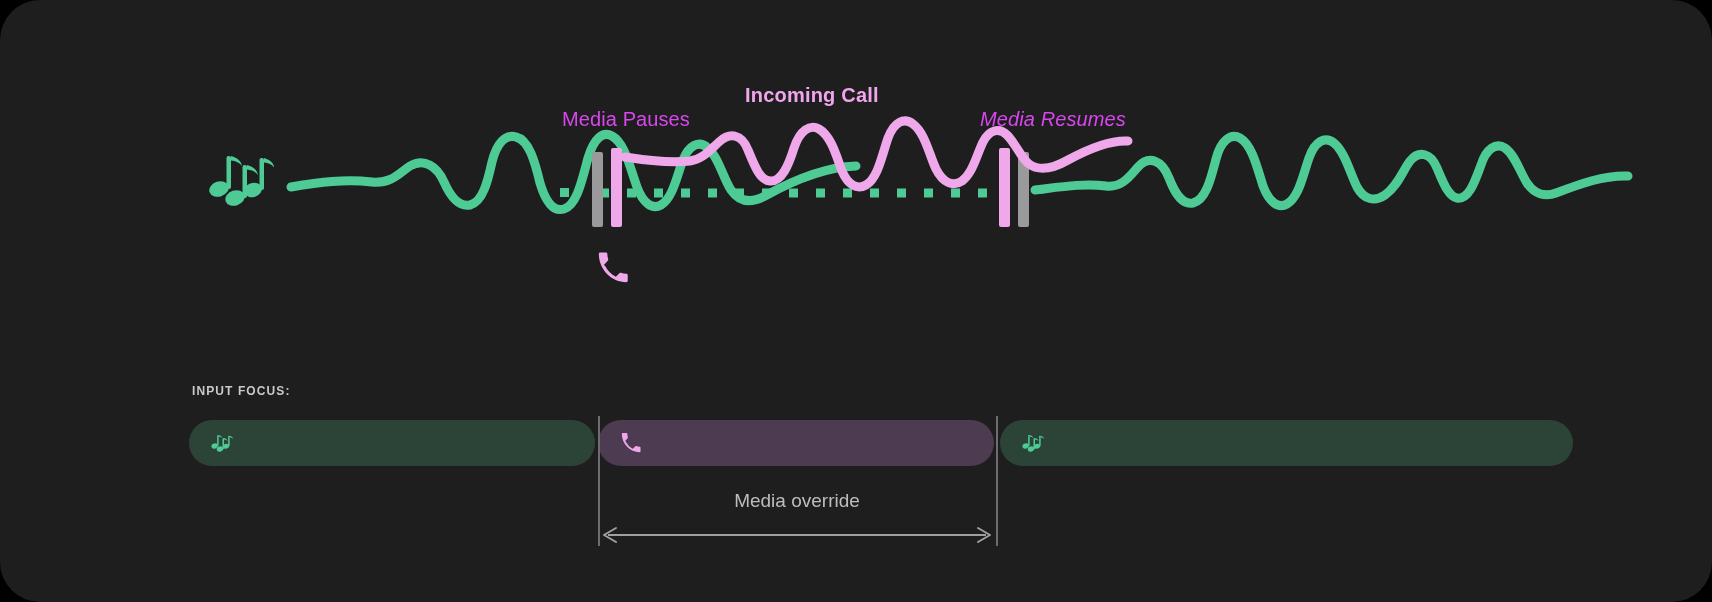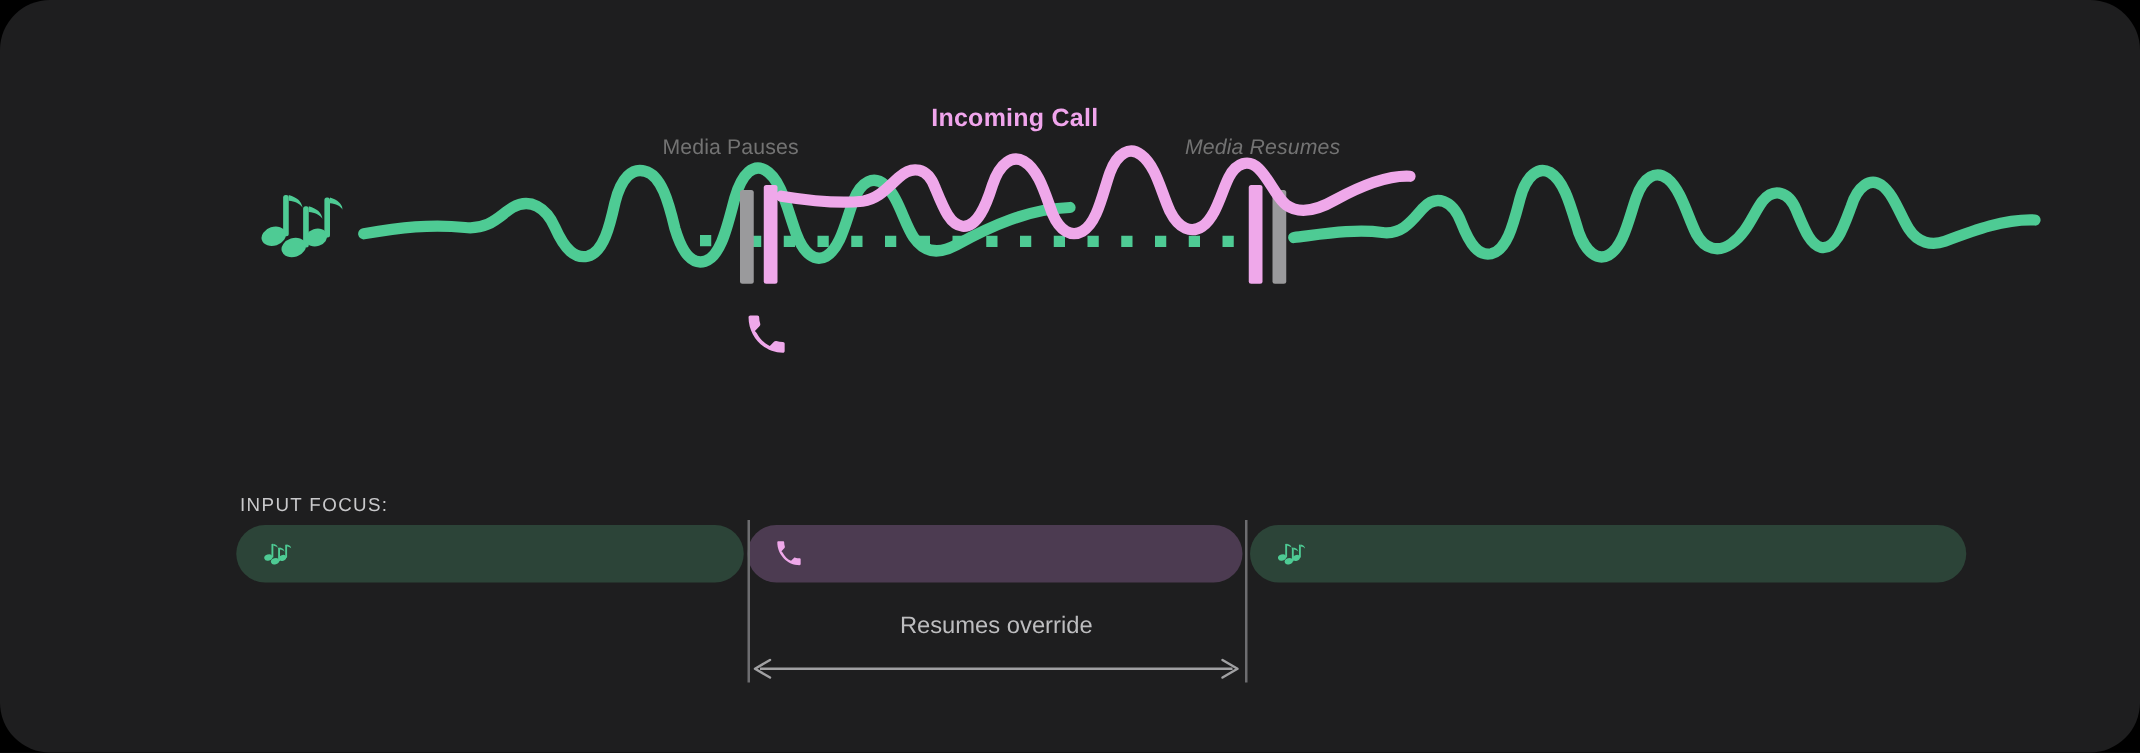--- a/index.html
+++ b/index.html
@@ -41,23 +41,24 @@
     left: 0;
     top: 0;
     width: 1712px;
     height: 340px;
     display: block;
   }
 
   .label {
     position: absolute;
     white-space: nowrap;
-    font-size: 17px;
-    color: #737373;
+    font-size: 20px;
+    color: #d946ef;
     letter-spacing: 0.1px;
+    margin-left: 32px;
   }
   .label-pause  { left: 530px; top: 108px; }
   .label-resume { left: 948px; top: 108px; font-style: italic; }
 
   .label-call {
     position: absolute;
     left: 745px;
     top: 84px;
     white-space: nowrap;
     font-size: 20px;
@@ -87,23 +88,23 @@
     position: absolute;
     left: 0;
     top: 340px;
     width: 1712px;
     height: 262px;
   }
 
   .focus-label {
     position: absolute;
     left: 192px;
-    top: 56px;
-    font-size: 15px;
-    font-weight: 400;
+    top: 44px;
+    font-size: 12px;
+    font-weight: 700;
     letter-spacing: 1.1px;
     color: #c9c9cb;
     white-space: nowrap;
   }
 
   .focus-track {
     position: absolute;
     left: 0;
     top: 80px;
     width: 1712px;
@@ -304,21 +305,21 @@
             <rect x="51.5" y="8" width="4.5" height="32" rx="2"></rect>
             <path d="M56 8 c6.5 2 9.5 5 10.5 10 c-2.5 -3.5 -5.5 -5 -10.5 -5.5 z"></path>
           </g>
         </svg>
       </div>
     </div>
 
     <div class="divider divider-left"></div>
     <div class="divider divider-right"></div>
 
-    <div class="override-caption">Resumes override</div>
+    <div class="override-caption">Media override</div>
 
     <svg class="override-arrow" viewBox="0 0 398 18">
       <line x1="10" y1="9" x2="388" y2="9" stroke="#a0a0a2" stroke-width="2"></line>
       <polyline points="18,2 6,9 18,16" fill="none" stroke="#a0a0a2" stroke-width="2" stroke-linecap="round" stroke-linejoin="round"></polyline>
       <polyline points="380,2 392,9 380,16" fill="none" stroke="#a0a0a2" stroke-width="2" stroke-linecap="round" stroke-linejoin="round"></polyline>
     </svg>
   </div>
 </div>
 
 </body></html>

